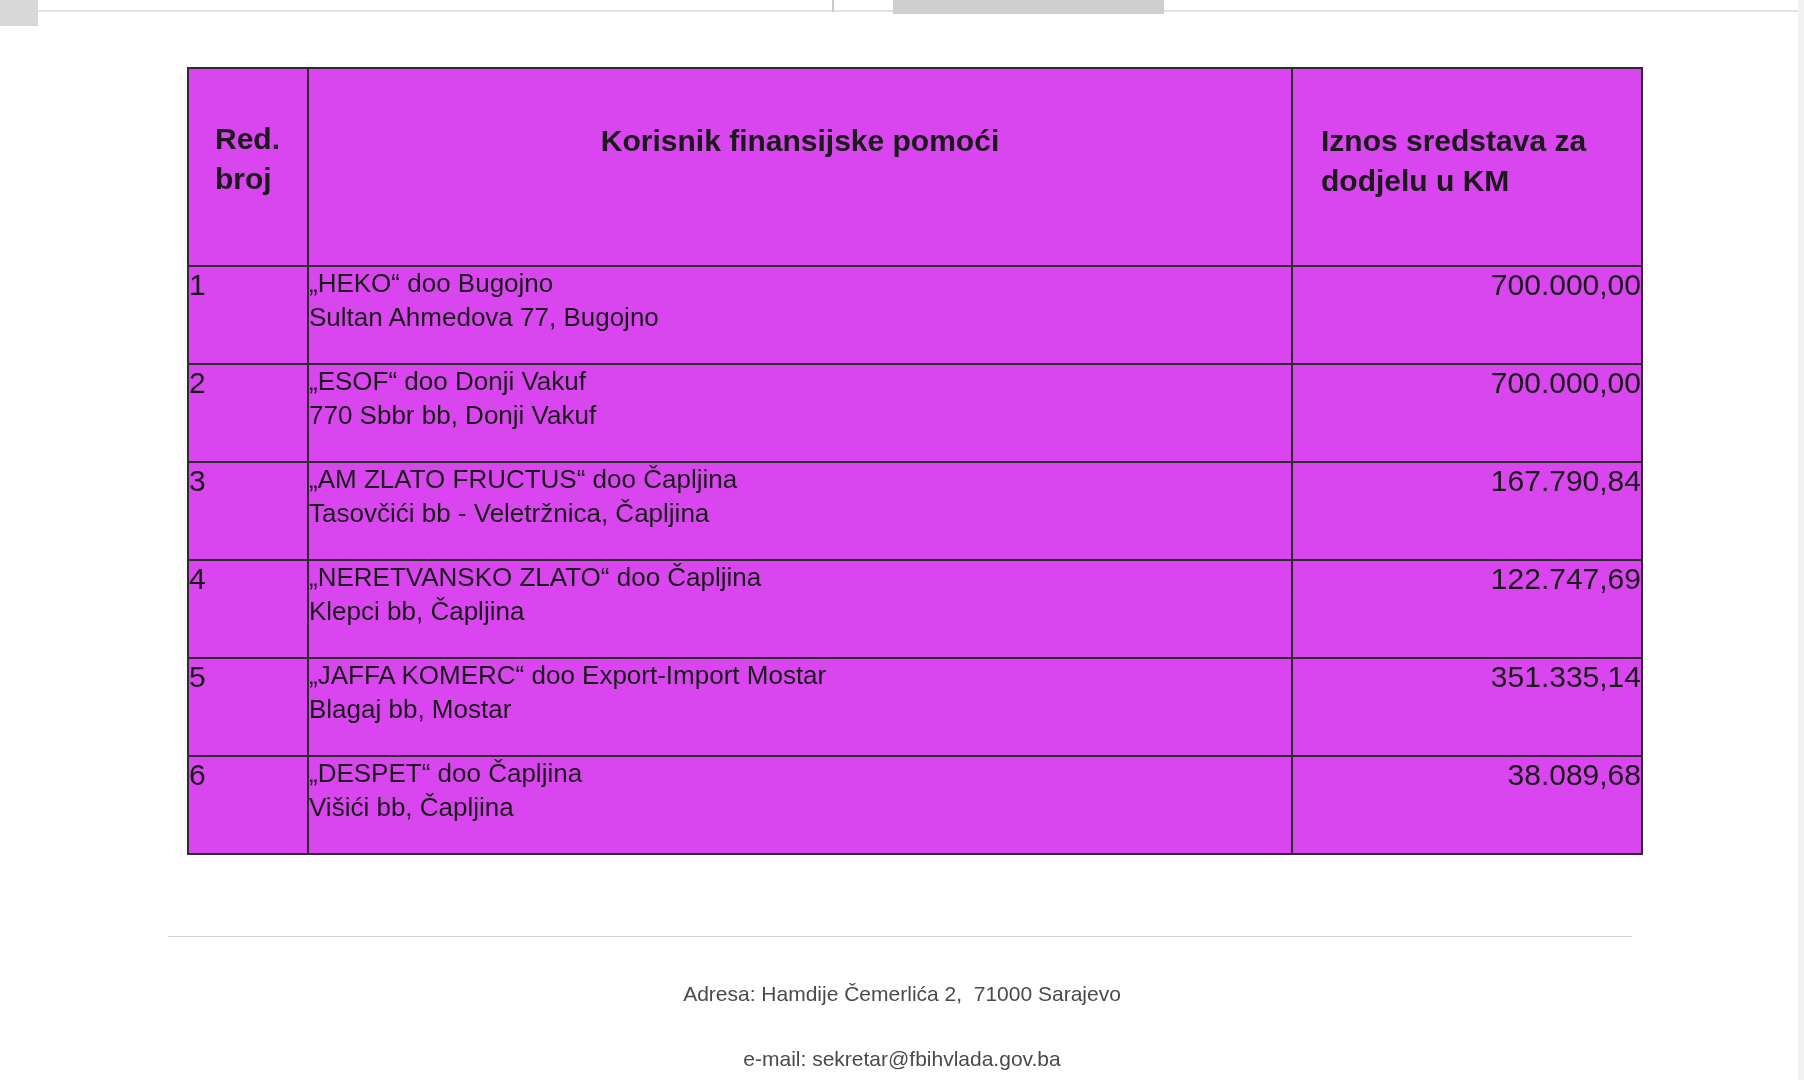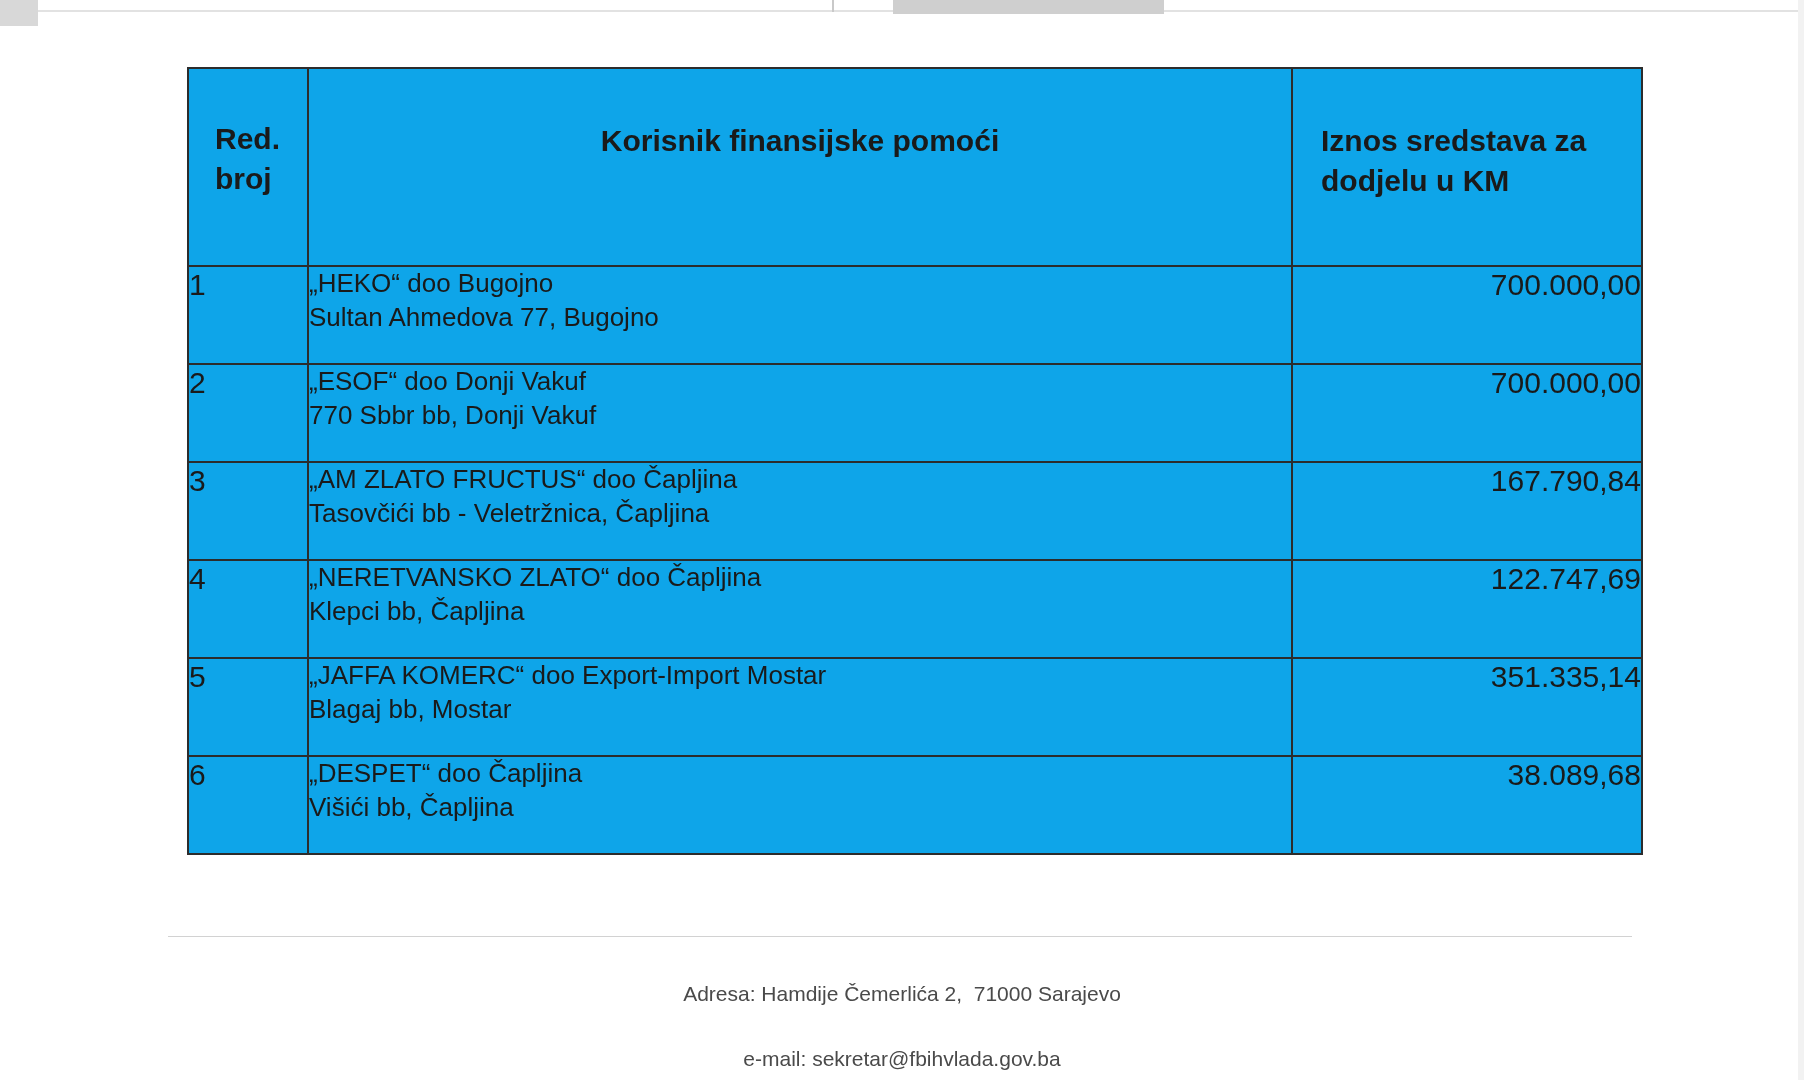--- a/index.html
+++ b/index.html
@@ -65,21 +65,21 @@
     left: 187px;
     top: 67px;
     width: 1454px;
     border-collapse: collapse;
     table-layout: fixed;
   }
   #doc-table td, #doc-table th {
     border: 2px solid #2c2c2c;
     vertical-align: top;
     padding: 0;
-    background: #0ea5e9;
+    background: #d946ef;
   }
 
   col.c-num { width: 120px; }
   col.c-name { width: 984px; }
   col.c-amt { width: 350px; }
 
   
   .hdr-cell {
     height: 196px;
     text-align: center;

